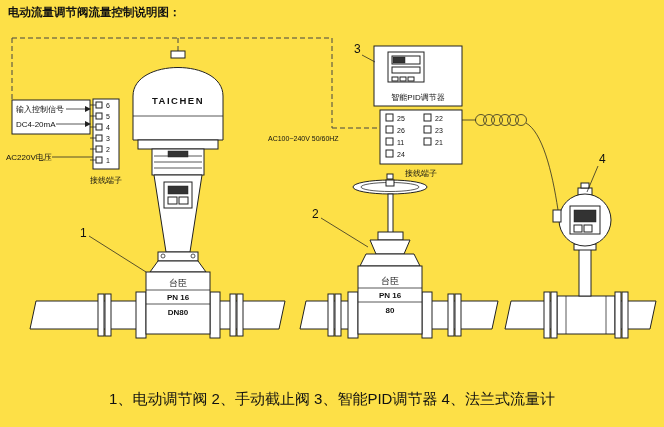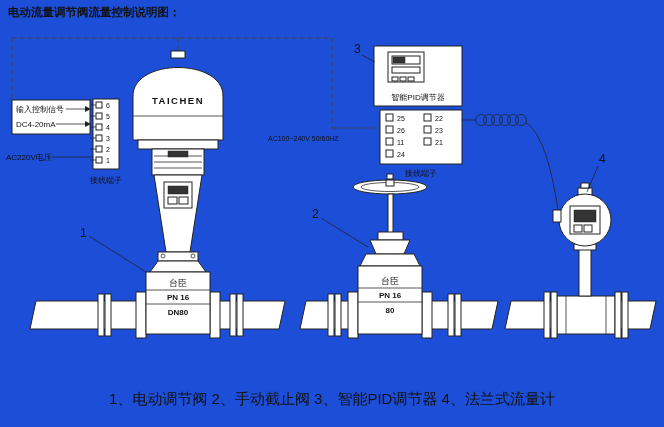--- a/index.html
+++ b/index.html
@@ -1,16 +1,16 @@
 <!DOCTYPE html>
 <html><head>
 <meta charset="utf-8">
 <style>
   html,body{margin:0;padding:0;background:#fff;}
-  #stage{position:relative;width:664px;height:427px;background:#1d4ed8;overflow:hidden;
+  #stage{position:relative;width:664px;height:427px;background:#fde047;overflow:hidden;
          font-family:"Liberation Sans",sans-serif;}
   svg text{font-family:"Liberation Sans",sans-serif;fill:#111;}
   .fw{fill:#fff;stroke:#222;stroke-width:1;}
   .dk{fill:#333;stroke:#222;stroke-width:0.5;}
   .dash{stroke:#444;stroke-dasharray:5 3;fill:none;stroke-width:1;}
   .thin{stroke:#222;stroke-width:0.75;fill:none;}
 </style>
 </head>
 <body>
 

